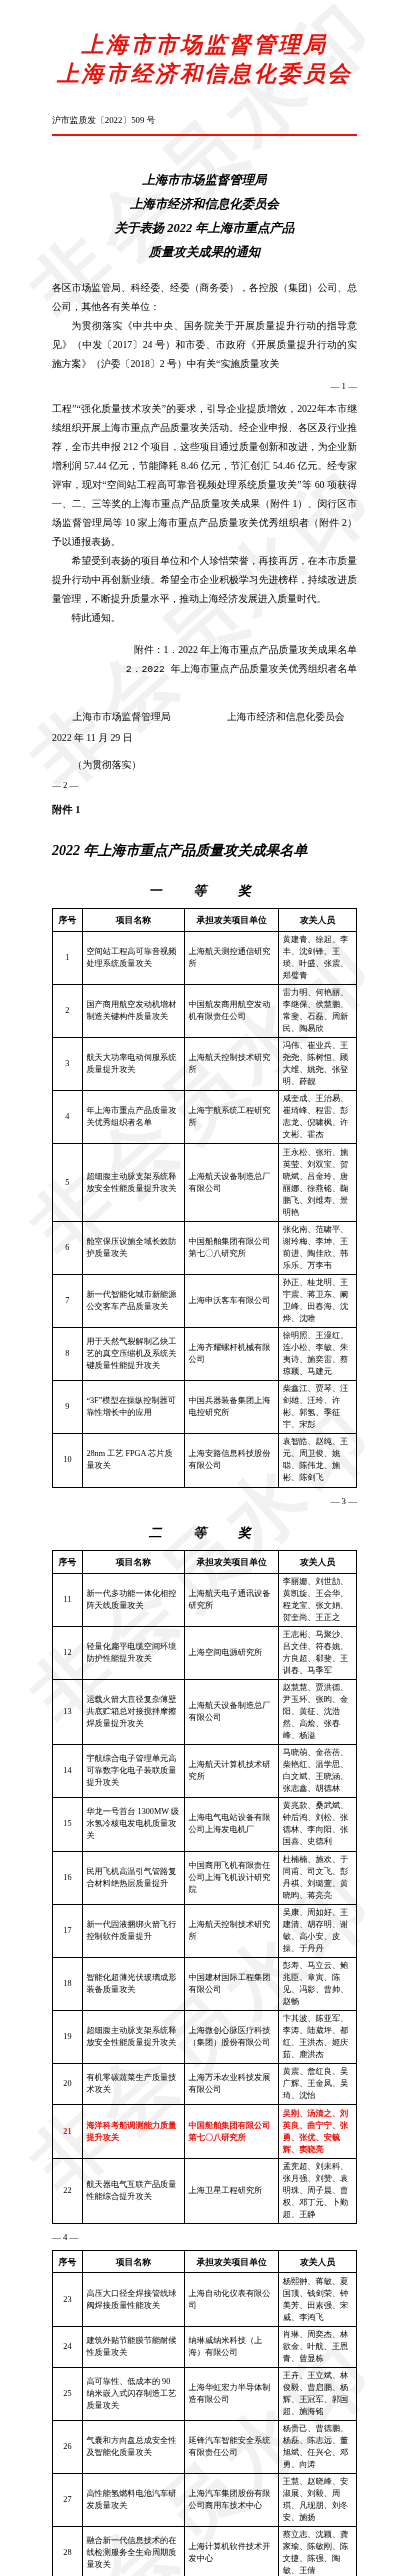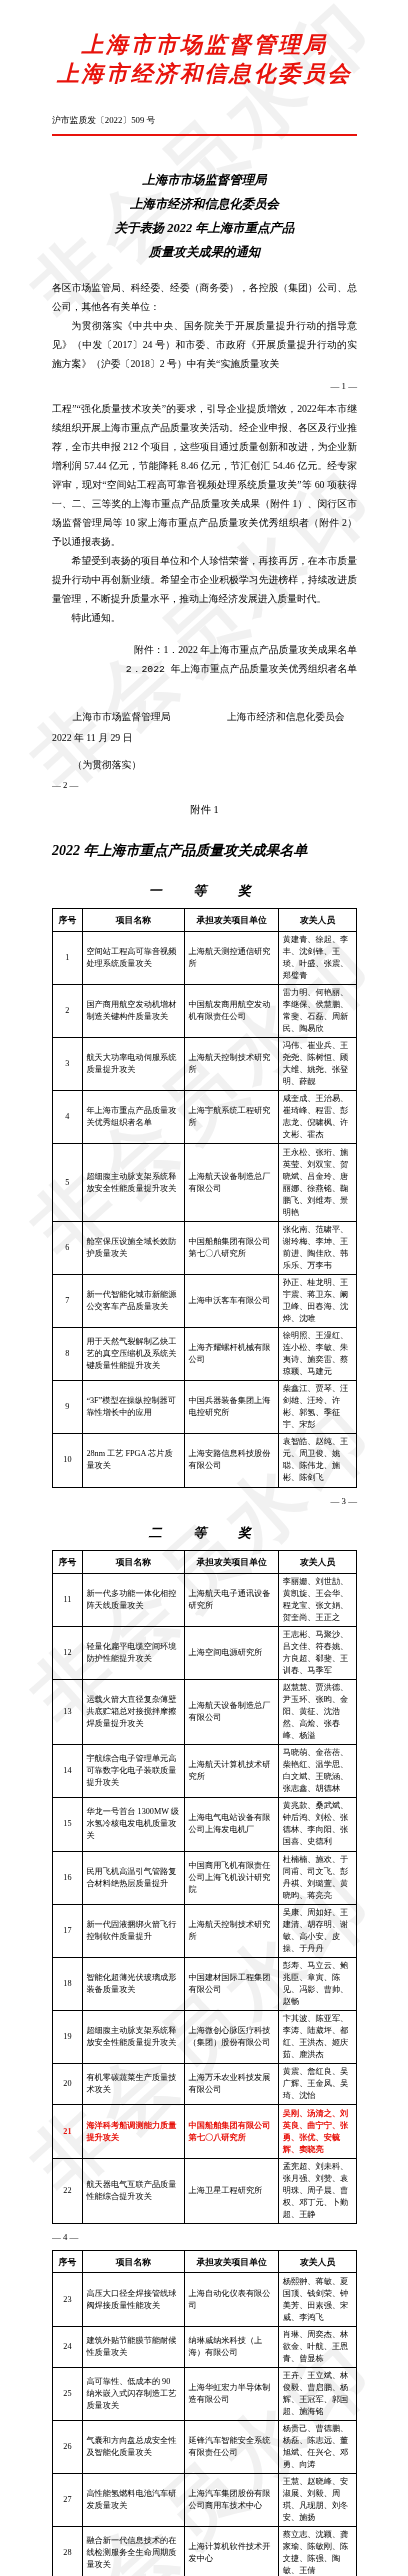--- a/index.html
+++ b/index.html
@@ -21,21 +21,21 @@
   .indent{text-indent:2em;}
   .page-marker{font-size:8.8px;margin:8.2px 0;position:relative;z-index:1;}
   .pm-right{text-align:right;}
   .pm-left{text-align:left;}
   .attach{font-size:9.8px;line-height:20.6px;margin-top:12.4px;text-align:right;}
   .attach .a2{padding-left:5em;font-family:Liberation Mono, monospace;}
   .sign-row{display:flex;justify-content:space-between;padding:0 12.4px 0 20.6px;
             margin-top:30px;font-size:9.8px;font-weight:normal;}
   .sign-date{text-align:left;padding-right:30px;margin-top:8.2px;font-size:9.8px;}
   .public-note{margin-top:13.4px;padding-left:20.6px;font-size:9.8px;}
-  .annex-label{font-size:10.3px;font-weight:normal;margin-top:13.4px;text-align:center;}
+  .annex-label{font-size:10.3px;font-weight:bold;margin-top:13.4px;}
   .annex-title{font-size:14px;font-weight:bold;font-style:italic;
                line-height:26px;margin-top:20.6px;}
   .award-title{text-align:center;font-size:13px;font-weight:bold;font-style:italic;
                letter-spacing:9.3px;margin:18.5px 0 8.2px;}
   table.res{width:100%;border-collapse:collapse;font-size:8.2px;margin:3.1px 0 2.1px;}
   table.res th,table.res td{border:1px solid #000;padding:2.1px 3.6px;line-height:12px;
         vertical-align:middle;word-break:break-all;}
   table.res th{font-weight:bold;font-size:8.8px;padding:4.6px 2.1px;}
   td.c-no{text-align:center;width:21.6px;padding:2.1px 1px;}
   td.c-project{width:94px;}

